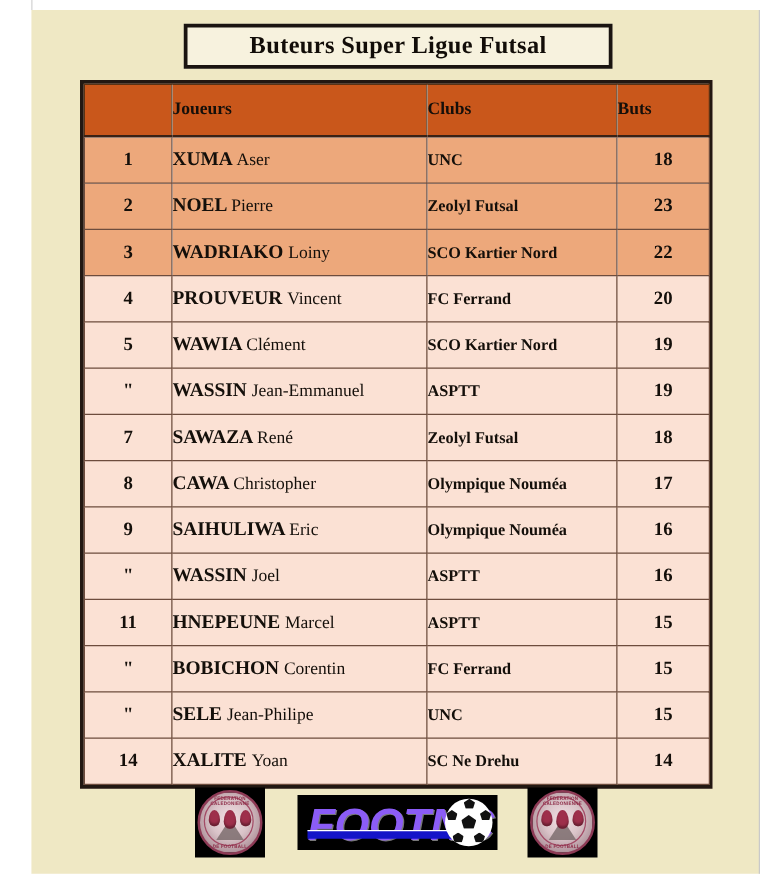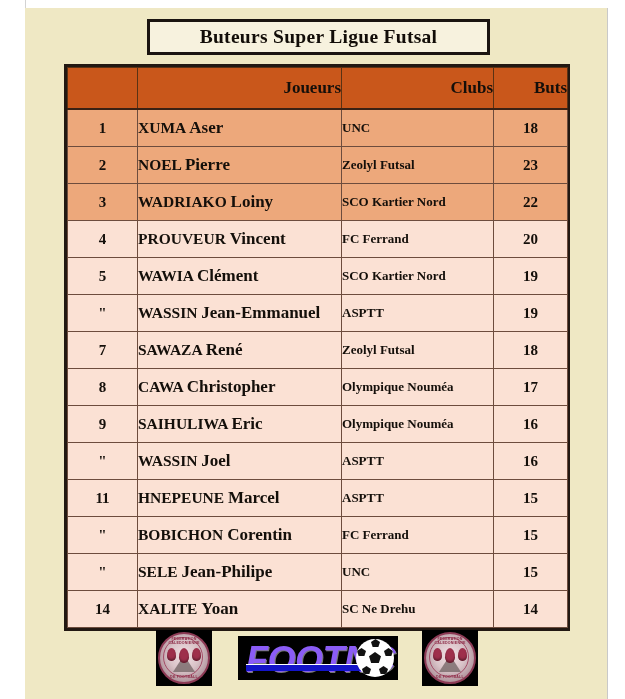--- a/index.html
+++ b/index.html
@@ -103,42 +103,42 @@
     height: 36px;
     font-family: "Liberation Serif", serif;
     color: #140f0a;
     overflow: hidden;
     white-space: nowrap;
   }
   table#scorers thead th {
     background: #C9571B;
     height: 40px;
     font-weight: bold;
-    font-size: 17px;
-    text-align: right;
+    font-size: 14px;
+    text-align: left;
     border-color: #5a3214;
     border-bottom: 2px solid #3a2114;
   }
   table#scorers thead th.blank { background: #C9571B; }
 
   td.rank {
     text-align: center;
     font-weight: bold;
     font-size: 15px;
     padding-bottom: 1px;
   }
   td.name {
     text-align: left;
     padding-left: 9px;
     font-weight: bold;
     font-size: 15.5px;
   }
   td.name .given {
-    font-size: 17px;
-    font-weight: bold;
+    font-size: 14px;
+    font-weight: normal;
   }
   td.club {
     text-align: left;
     padding-left: 7px;
     font-weight: bold;
     font-size: 13px;
   }
   td.goals {
     text-align: center;
     font-weight: bold;

